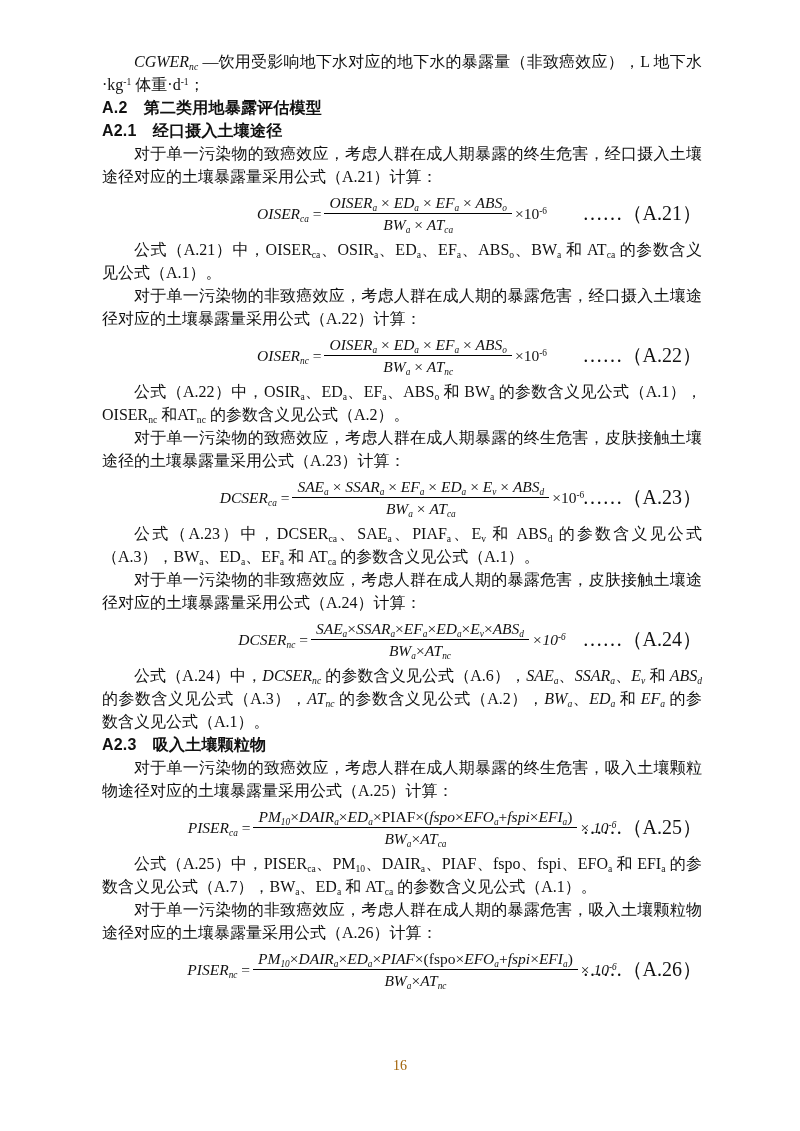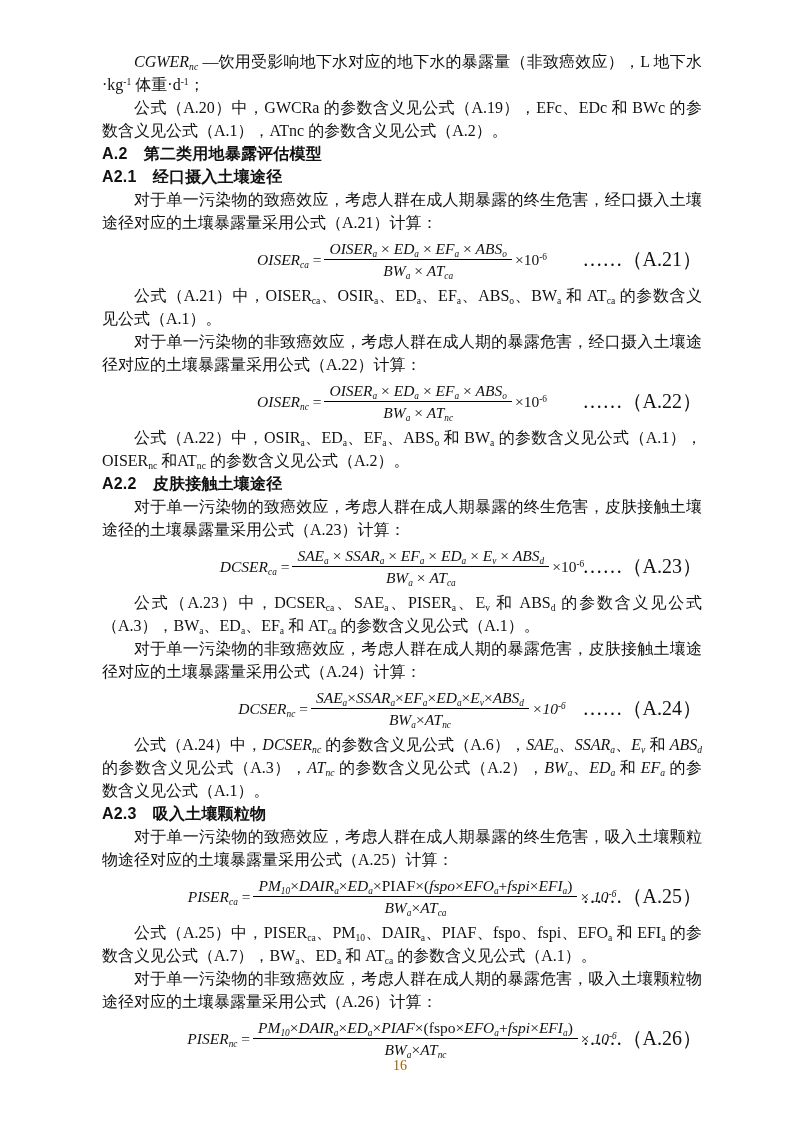--- a/index.html
+++ b/index.html
@@ -20,21 +20,20 @@
   sub{vertical-align:-0.35em;}
   sup{vertical-align:0.55em;}
   .page-num{position:absolute;left:0;right:0;top:1058px;text-align:center;font-size:14px;color:#a16207;}
 </style>
 </head>
 <body>
 
 <div class="page">
   <div class="doc">
     <p class="para"><span class="it">CGWER</span><sub class="it">nc</sub><span> —饮用受影响地下水对应的地下水的暴露量（非致癌效应），L 地下水·kg</span><sup>-1</sup><span> 体重·d</span><sup>-1</sup><span>；</span></p>
-    <p class="para"><span>公式（A.20）中，GWCRa 的参数含义见公式（A.19），EFc、EDc 和 BWc 的参数含义见公式（A.1），ATnc 的参数含义见公式（A.2）。</span></p>
     <p class="heading"><span class="bd">A.2　第二类用地暴露评估模型</span></p>
     <p class="heading"><span class="bd">A2.1　经口摄入土壤途径</span></p>
     <p class="para"><span>对于单一污染物的致癌效应，考虑人群在成人期暴露的终生危害，经口摄入土壤途径对应的土壤暴露量采用公式（A.21）计算：</span></p>
     <div class="formula-row">
         <span class="fx">
           <span><span class="it">OISER</span><sub class="it">ca</sub><span> = </span></span>
           <span class="frac">
             <span class="fnum"><span class="it">OISER</span><sub class="it">a</sub><span> × </span><span class="it">ED</span><sub class="it">a</sub><span> × </span><span class="it">EF</span><sub class="it">a</sub><span> × </span><span class="it">ABS</span><sub class="it">o</sub></span>
             <span class="fden"><span class="it">BW</span><sub class="it">a</sub><span> × </span><span class="it">AT</span><sub class="it">ca</sub></span>
           </span>
@@ -49,34 +48,33 @@
           <span><span class="it">OISER</span><sub class="it">nc</sub><span> = </span></span>
           <span class="frac">
             <span class="fnum"><span class="it">OISER</span><sub class="it">a</sub><span> × </span><span class="it">ED</span><sub class="it">a</sub><span> × </span><span class="it">EF</span><sub class="it">a</sub><span> × </span><span class="it">ABS</span><sub class="it">o</sub></span>
             <span class="fden"><span class="it">BW</span><sub class="it">a</sub><span> × </span><span class="it">AT</span><sub class="it">nc</sub></span>
           </span>
           <span><span>×10</span><sup>-6</sup></span>
         </span>
         <span class="flabel">……（A.22）</span>
       </div>
     <p class="para"><span>公式（A.22）中，OSIR</span><sub>a</sub><span>、ED</span><sub>a</sub><span>、EF</span><sub>a</sub><span>、ABS</span><sub>o</sub><span> 和 BW</span><sub>a</sub><span> 的参数含义见公式（A.1），OISER</span><sub>nc</sub><span> 和AT</span><sub>nc</sub><span> 的参数含义见公式（A.2）。</span></p>
-    <p class="heading"><span class="bd">A2.2　皮肤接触土壤途径</span></p>
     <p class="para"><span>对于单一污染物的致癌效应，考虑人群在成人期暴露的终生危害，皮肤接触土壤途径的土壤暴露量采用公式（A.23）计算：</span></p>
     <div class="formula-row">
         <span class="fx">
           <span><span class="it">DCSER</span><sub class="it">ca</sub><span> = </span></span>
           <span class="frac">
             <span class="fnum"><span class="it">SAE</span><sub class="it">a</sub><span> × </span><span class="it">SSAR</span><sub class="it">a</sub><span> × </span><span class="it">EF</span><sub class="it">a</sub><span> × </span><span class="it">ED</span><sub class="it">a</sub><span> × </span><span class="it">E</span><sub class="it">v</sub><span> × </span><span class="it">ABS</span><sub class="it">d</sub></span>
             <span class="fden"><span class="it">BW</span><sub class="it">a</sub><span> × </span><span class="it">AT</span><sub class="it">ca</sub></span>
           </span>
           <span><span>×10</span><sup>-6</sup></span>
         </span>
         <span class="flabel">……（A.23）</span>
       </div>
-    <p class="para"><span>公式（A.23）中，DCSER</span><sub>ca</sub><span>、SAE</span><sub>a</sub><span>、PISER</span><sub>a</sub><span>、E</span><sub>v</sub><span> 和 ABS</span><sub>d</sub><span> 的参数含义见公式（A.3），BW</span><sub>a</sub><span>、ED</span><sub>a</sub><span>、EF</span><sub>a</sub><span> 和 AT</span><sub>ca</sub><span> 的参数含义见公式（A.1）。</span></p>
+    <p class="para"><span>公式（A.23）中，DCSER</span><sub>ca</sub><span>、SAE</span><sub>a</sub><span>、PIAF</span><sub>a</sub><span>、E</span><sub>v</sub><span> 和 ABS</span><sub>d</sub><span> 的参数含义见公式（A.3），BW</span><sub>a</sub><span>、ED</span><sub>a</sub><span>、EF</span><sub>a</sub><span> 和 AT</span><sub>ca</sub><span> 的参数含义见公式（A.1）。</span></p>
     <p class="para"><span>对于单一污染物的非致癌效应，考虑人群在成人期的暴露危害，皮肤接触土壤途径对应的土壤暴露量采用公式（A.24）计算：</span></p>
     <div class="formula-row">
         <span class="fx">
           <span><span class="it">DCSER</span><sub class="it">nc</sub><span> = </span></span>
           <span class="frac">
             <span class="fnum"><span class="it">SAE</span><sub class="it">a</sub><span>×</span><span class="it">SSAR</span><sub class="it">a</sub><span>×</span><span class="it">EF</span><sub class="it">a</sub><span>×</span><span class="it">ED</span><sub class="it">a</sub><span>×</span><span class="it">E</span><sub class="it">v</sub><span>×</span><span class="it">ABS</span><sub class="it">d</sub></span>
             <span class="fden"><span class="it">BW</span><sub class="it">a</sub><span>×</span><span class="it">AT</span><sub class="it">nc</sub></span>
           </span>
           <span><span class="it">×10</span><sup class="it">-6</sup></span>
         </span>

